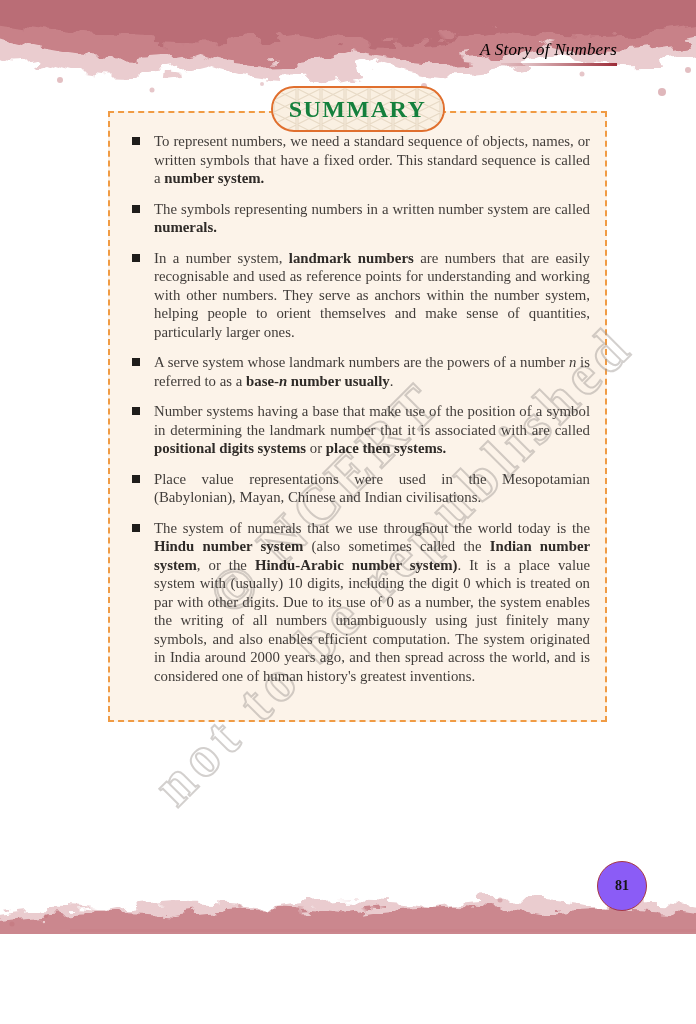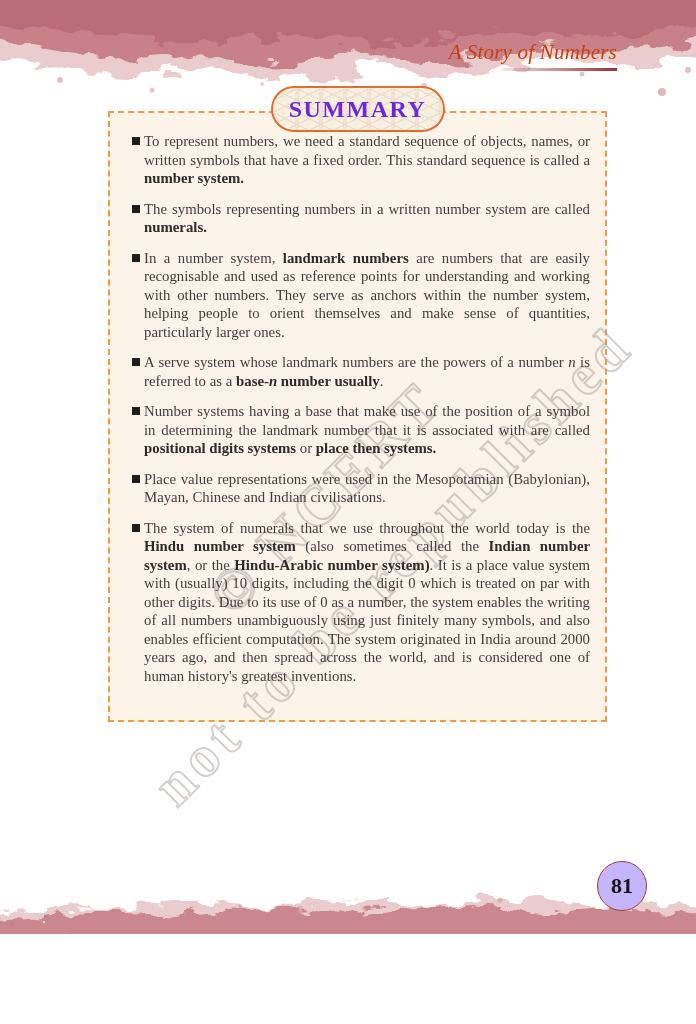--- a/index.html
+++ b/index.html
@@ -8,45 +8,45 @@
     position:relative; width:696px; height:1024px; margin:0 auto;
     background:#ffffff; overflow:hidden;
     font-family:"Liberation Serif", serif;
   }
   
   .band-top { position:absolute; top:0; left:0; width:696px; height:100px; }
   .band-bottom { position:absolute; top:888px; left:0; width:696px; height:46px; }
   
   .header { position:absolute; top:40px; right:79px; text-align:right; z-index:2; }
   .header-title {
-    font-style:italic; font-size:21px; color:#c2410c; letter-spacing:0.2px;
+    font-style:italic; font-size:17px; color:#000000; letter-spacing:0.2px;
   }
   .header-rule {
     margin-top:3px; margin-left:auto; width:116px; height:2.5px;
     background:linear-gradient(to right, rgba(180,110,118,0.15), #9c2c38);
   }
   
   .summary-box {
     position:absolute; left:108px; top:111px; width:499px; height:611px;
     border:2px dashed #f09b44; background:#fcf3e9;
   }
   .summary-pill {
     position:absolute; top:-27px; left:50%; transform:translateX(-50%);
     width:174px; height:46px; background:#faf0e2;
     border:2.5px solid #e06f2e; border-radius:23px;
     display:flex; align-items:center; justify-content:center;
     overflow:hidden; z-index:3;
   }
   .pill-pattern { position:absolute; inset:0; width:100%; height:100%; }
   .summary-title {
     position:relative; z-index:1; font-weight:bold; font-size:24px;
-    color:#6d28d9; letter-spacing:1.5px;
+    color:#15803d; letter-spacing:1.5px;
   }
   .bullets { position:relative; z-index:1; padding:19px 15px 0 22px; }
-  .bullet-row { display:flex; gap:4px; margin-bottom:12px; }
+  .bullet-row { display:flex; gap:14px; margin-bottom:12px; }
   .bullet-square {
     flex:none; width:8px; height:8px; background:#1f1d1b; margin-top:5px;
   }
   .bullet-text {
     flex:1; font-size:14.8px; line-height:18.5px; color:#413d3a;
     text-align:justify;
   }
   .bullet-text .b { font-weight:bold; color:#2f2b28; }
   .bullet-text .i { font-style:italic; }
   
@@ -55,23 +55,23 @@
     transform:rotate(-45deg); text-align:center; pointer-events:none;
     font-size:58px; line-height:96px; letter-spacing:6px; font-weight:bold;
     color:rgba(158,151,146,0.34);
   }
   @supports (-webkit-text-stroke: 1px black) {
     .watermark { color:transparent; -webkit-text-stroke:2px rgba(158,151,146,0.45); }
   }
   
   .page-badge {
     position:absolute; left:597px; top:861px; width:50px; height:50px;
-    border-radius:50%; background:#c4b5fd; border:1.6px solid #a73843;
+    border-radius:50%; background:#8b5cf6; border:1.6px solid #a73843;
     display:flex; align-items:center; justify-content:center;
-    font-weight:bold; font-size:22px; color:#151515; z-index:4;
+    font-weight:bold; font-size:14px; color:#151515; z-index:4;
   }
 </style>
 </head>
 <body>
 
 <div class="page">
 
   <svg class="band-top" viewBox="0 0 696 100" preserveAspectRatio="none" aria-hidden="true">
     <defs>
       <filter id="wct" x="-20%" y="-40%" width="140%" height="180%">

